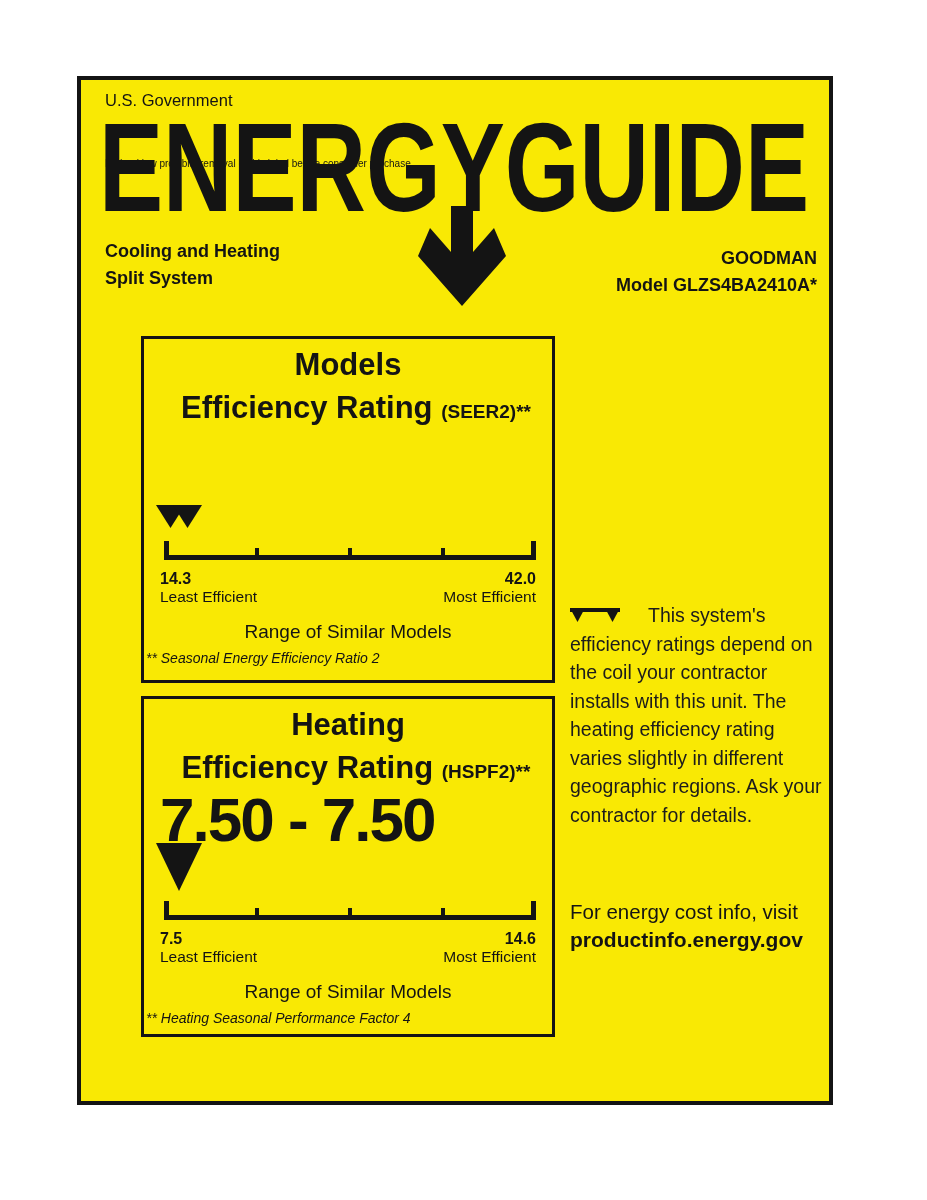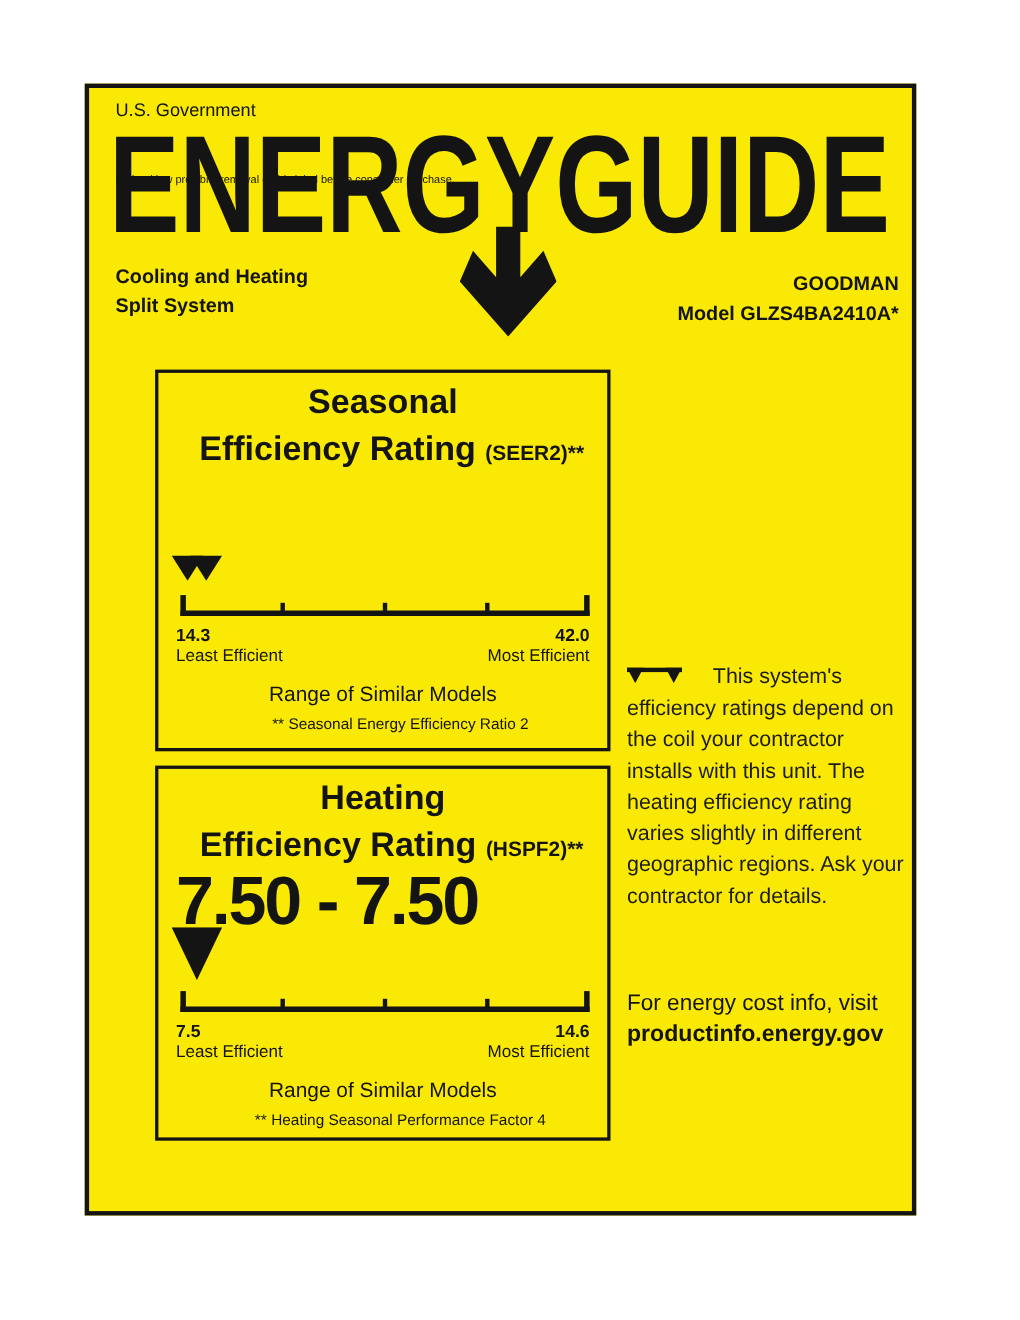--- a/index.html
+++ b/index.html
@@ -37,21 +37,21 @@
   .big-value { position:absolute; top:90px; left:16px; font-size:62px; font-weight:bold; letter-spacing:-2px; line-height:1; white-space:nowrap; }
   .marker { position:absolute; left:12px; }
   #cooling-box .marker { top:166px; }
   #heating-box .marker { top:144px; }
   .scale-svg { position:absolute; top:200px; left:0; }
   .scale-ends { position:absolute; top:231px; left:16px; right:16px; display:flex; justify-content:space-between; }
   .scale-end { line-height:18px; font-size:15.5px; }
   .scale-end .num { font-weight:bold; font-size:16px; }
   .scale-end.right { text-align:right; }
   .range-caption { position:absolute; top:282px; left:0; width:100%; text-align:center; font-size:19px; }
-  .box-footnote { position:absolute; top:311px; left:16px; width:100%; text-align:center; font-size:14px; }
+  .box-footnote { position:absolute; top:311px; left:2px; width:100%; font-size:14px;font-style:italic; }
   
   .note-block { position:absolute; left:489px; top:521px; width:260px; font-size:19.5px; line-height:28.5px; color:#1c1c1c; }
   .note-icon { display:inline-block; vertical-align:baseline; margin-right:28px; }
   
   .energy-info { position:absolute; left:489px; top:818px; font-size:20.5px; line-height:28px; }
   .energy-info .site { font-weight:bold; font-size:21px; }
 </style>
 </head>
 <body>
 
@@ -77,21 +77,21 @@
       <div>Cooling and Heating</div>
       <div>Split System</div>
     </div>
 
     <div class="brand-block">
       <div>GOODMAN</div>
       <div>Model GLZS4BA2410A*</div>
     </div>
 
     <div class="rating-box" id="cooling-box">
-      <div class="box-title">Seasonal</div>
+      <div class="box-title">Models</div>
       <div class="box-subtitle">
         <span>Efficiency Rating</span>
         <span class="rating-code">(SEER2)**</span>
       </div>
 
       <svg class="marker" width="46" height="23" viewBox="0 0 46 23">
         <polygon points="0,0 29,0 14.5,23" fill="#141414"></polygon>
         <polygon points="17,0 46,0 31.5,23" fill="#141414"></polygon>
       </svg>
 

